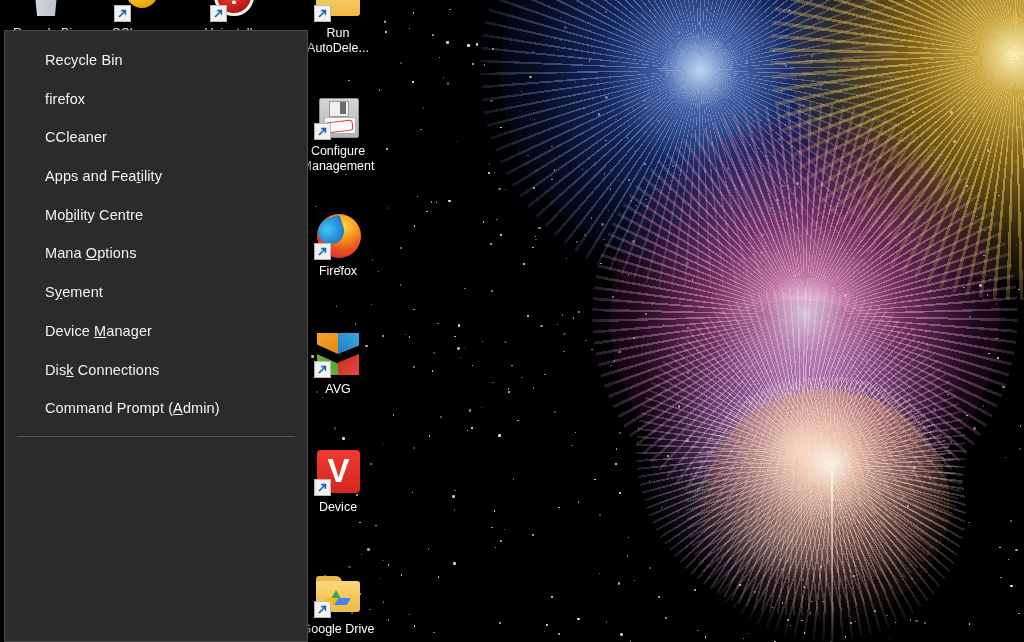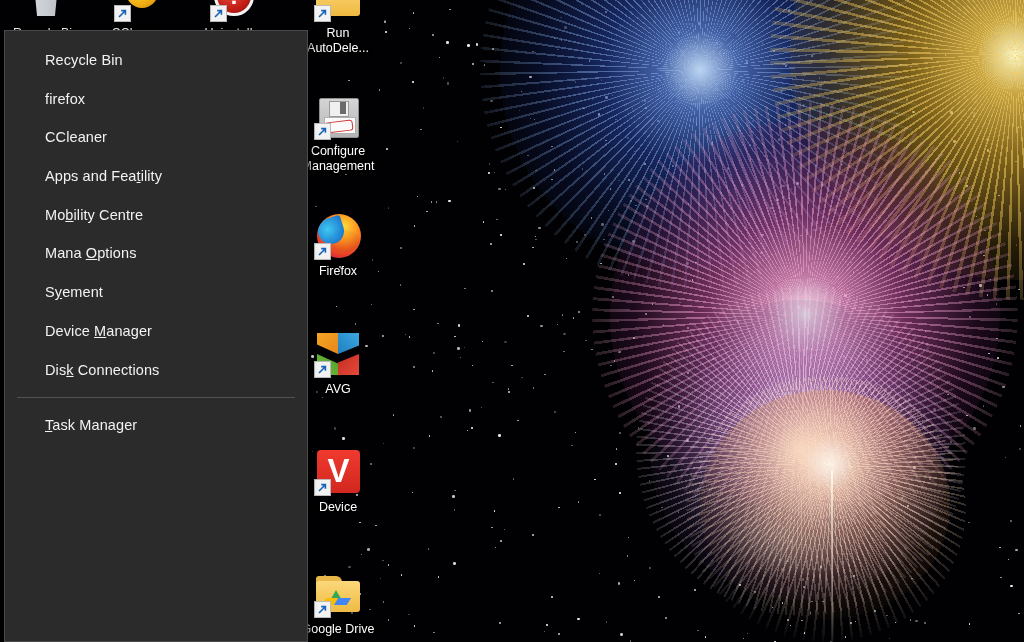--- a/index.html
+++ b/index.html
@@ -1086,17 +1086,17 @@
   <div id="winx-menu">
       <div class="menu-item" title="Recycle Bin"><span>Recycle Bin</span></div>
       <div class="menu-item" title="firefox"><span>firefox</span></div>
       <div class="menu-item" title="CCleaner"><span>CCleaner</span></div>
       <div class="menu-item" title="Apps and Features"><span>Apps and Fea</span><span class="acc">t</span><span>ility</span></div>
       <div class="menu-item" title="Mobility Centre"><span>Mo</span><span class="acc">b</span><span>ility Centre</span></div>
       <div class="menu-item" title="Power Options"><span>Mana </span><span class="acc">O</span><span>ptions</span></div>
       <div class="menu-item" title="System"><span>S</span><span class="acc">y</span><span>ement</span></div>
       <div class="menu-item" title="Device Manager"><span>Device </span><span class="acc">M</span><span>anager</span></div>
       <div class="menu-item" title="Disk Management"><span>Dis</span><span class="acc">k</span><span> Connections</span></div>
+      <div class="menu-item" title="Command Prompt (Admin)"><span>Command Prompt (</span><span class="acc">A</span><span>dmin)</span></div>
       <div class="menu-sep"></div>
-      <div class="menu-item" title="Task Manager"><span class="acc">T</span><span>ask Manager</span></div>
     </div>
 
 </div>
 
 </body></html>

